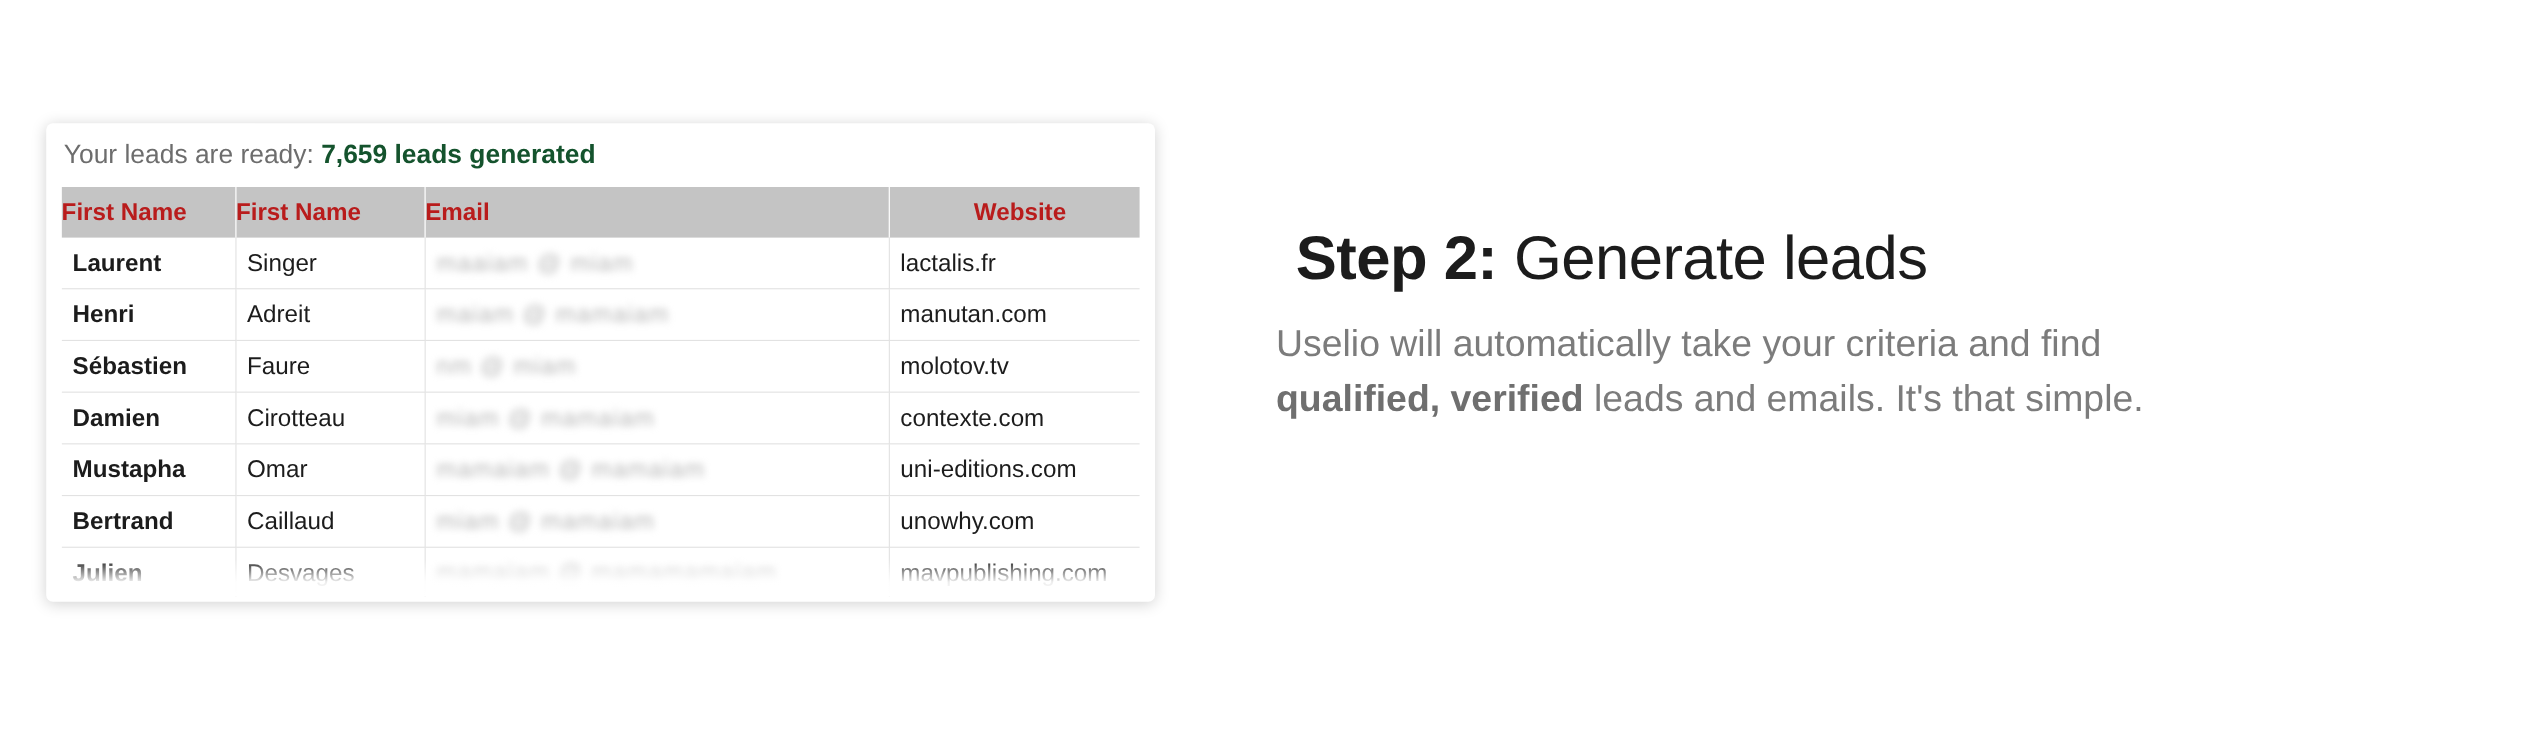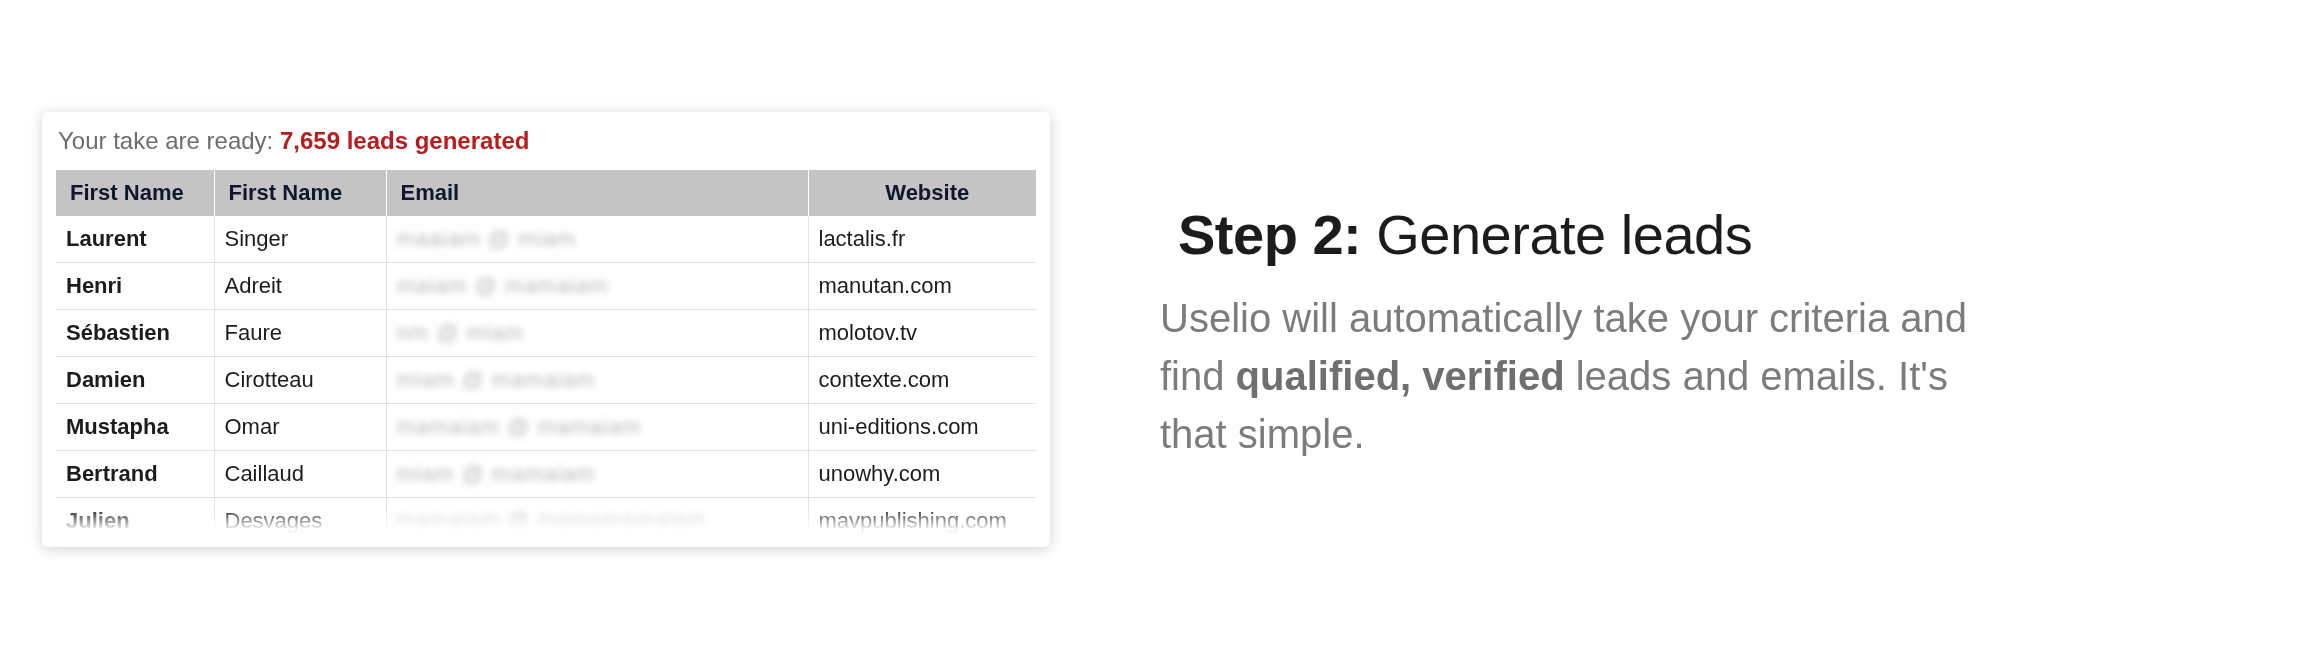--- a/index.html
+++ b/index.html
@@ -34,21 +34,21 @@
 
   .leads-header {
     height: 58px;
     line-height: 58px;
     padding-left: 16px;
     font-size: 24px;
     color: #6d6d6d;
     white-space: nowrap;
   }
   .leads-header .count {
-    color: #b91c1c;
+    color: #14532d;
     font-weight: bold;
   }
 
   .table-wrap {
     position: relative;
     margin: 0 14px 0 14px;
     height: 372px;
     overflow: hidden;
   }
 
@@ -59,24 +59,24 @@
     font-size: 22px;
   }
 
   table.leads col.c1 { width: 158px; }
   table.leads col.c2 { width: 172px; }
   table.leads col.c3 { width: 422px; }
   table.leads col.c4 { width: 238px; }
 
   table.leads thead th {
     background: #c4c4c4;
-    color: #0f172a;
+    color: #b91c1c;
     font-weight: bold;
     text-align: left;
-    padding: 8px 14px;
+    padding: 8px 0;
     height: 30px;
     border-right: 1px solid #ffffff;
     font-size: 22px;
   }
   table.leads thead th:last-child { border-right: none; text-align: center; }
 
   table.leads tbody td {
     padding: 8px 10px;
     height: 30px;
     border-bottom: 1px solid #e2e2e2;
@@ -125,39 +125,39 @@
     font-weight: normal;
     color: #1c1c1c;
     letter-spacing: -0.5px;
   }
   .copy h1 .step {
     font-weight: bold;
   }
 
   .copy p {
     margin: 22px 0 0 0;
-    font-size: 40px;
+    font-size: 34px;
     line-height: 1.45;
     color: #7c7c7c;
     max-width: 830px;
   }
   .copy p b {
     color: #6f6f6f;
     font-weight: bold;
   }
 </style>
 </head>
 <body>
 
 <div class="page">
 
   <div class="leads-card">
 
     <div class="leads-header">
-      <span>Your take are ready: </span><span class="count">7,659 leads generated</span>
+      <span>Your leads are ready: </span><span class="count">7,659 leads generated</span>
     </div>
 
     <div class="table-wrap">
       <table class="leads">
         <colgroup>
           <col class="c1">
             <col class="c2">
             <col class="c3">
             <col class="c4">
         </colgroup>

